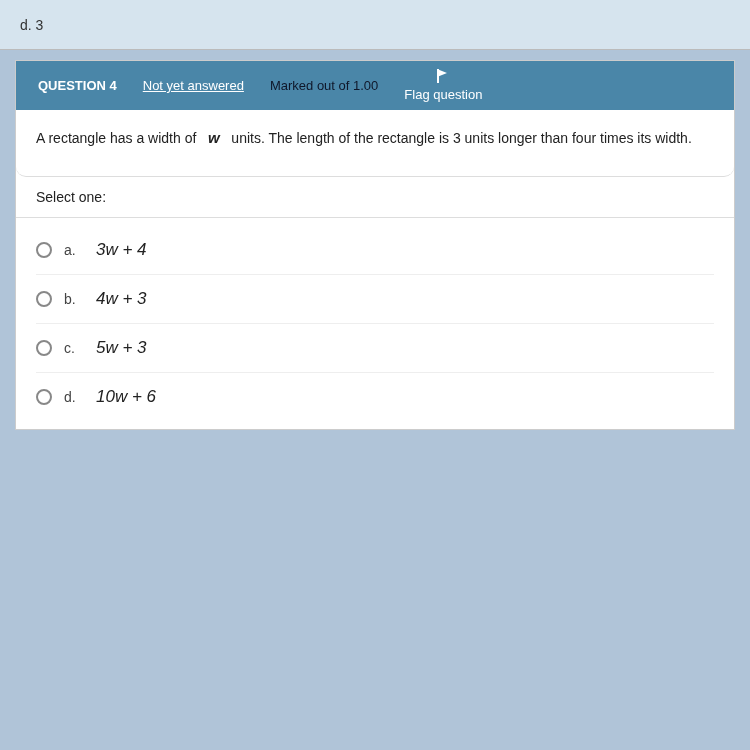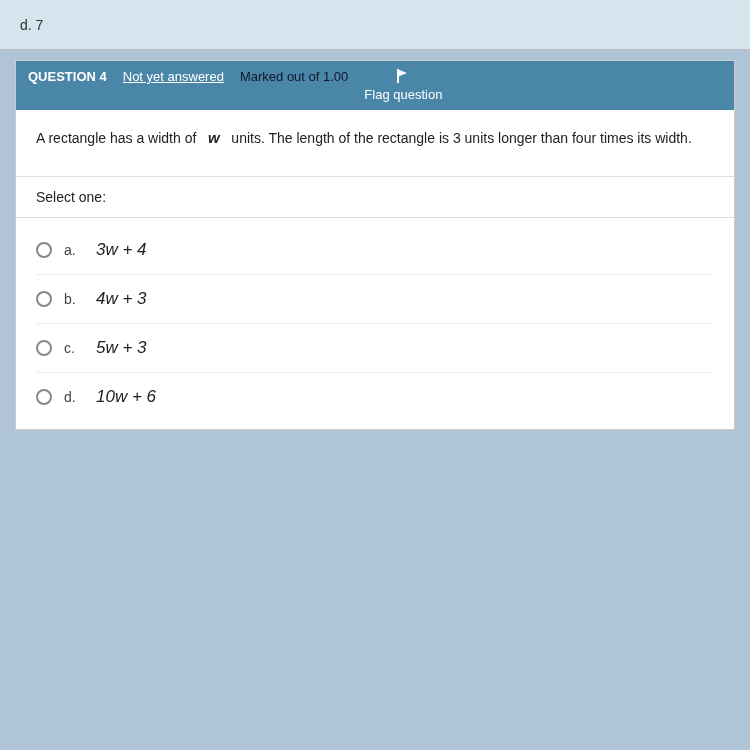--- a/index.html
+++ b/index.html
@@ -36,23 +36,24 @@
 
     .question-card {
       background-color: #ffffff;
       border: 1px solid #ccc;
       margin-bottom: 10px;
     }
 
     .question-header {
       background-color: #4a86a8;
       color: white;
-      padding: 8px 12px;
-      display: flex;
-      gap: 16px;
+      padding: 8px 22px;
+      display: flex;
+      align-items: center;
+      gap: 26px;
       font-size: 13px;
     }
 
     .question-number {
       font-weight: bold;
       font-size: 13px;
       color: white;
     }
 
     .header-status {
@@ -72,20 +73,21 @@
       gap: 4px;
       font-size: 13px;
       color: white;
       cursor: pointer;
       flex-direction: column;
     }
 
     .question-body {
       padding: 16px 20px;
       border-bottom: 1px solid #ddd;
+      border-radius: 10px;
     }
 
     .question-text {
       font-size: 14px;
       color: #222;
       line-height: 1.6;
       margin-bottom: 10px;
     }
 
     .question-text .variable {
@@ -149,21 +151,21 @@
 
     .bottom-area {
       background-color: #b0c4d8;
       height: 60px;
     }
   </style>
 </head>
 <body>
 
 <div class="top-bar">
-  <span>d. 7</span>
+  <span>d. 3</span>
 </div>
 
 <div class="main-container">
   <div class="question-card">
 
     <div class="question-header">
       <span class="question-number">QUESTION 4</span>
       <span class="header-status">Not yet answered</span>
       <span class="header-marked">Marked out of 1.00</span>
       <span class="flag-section">

